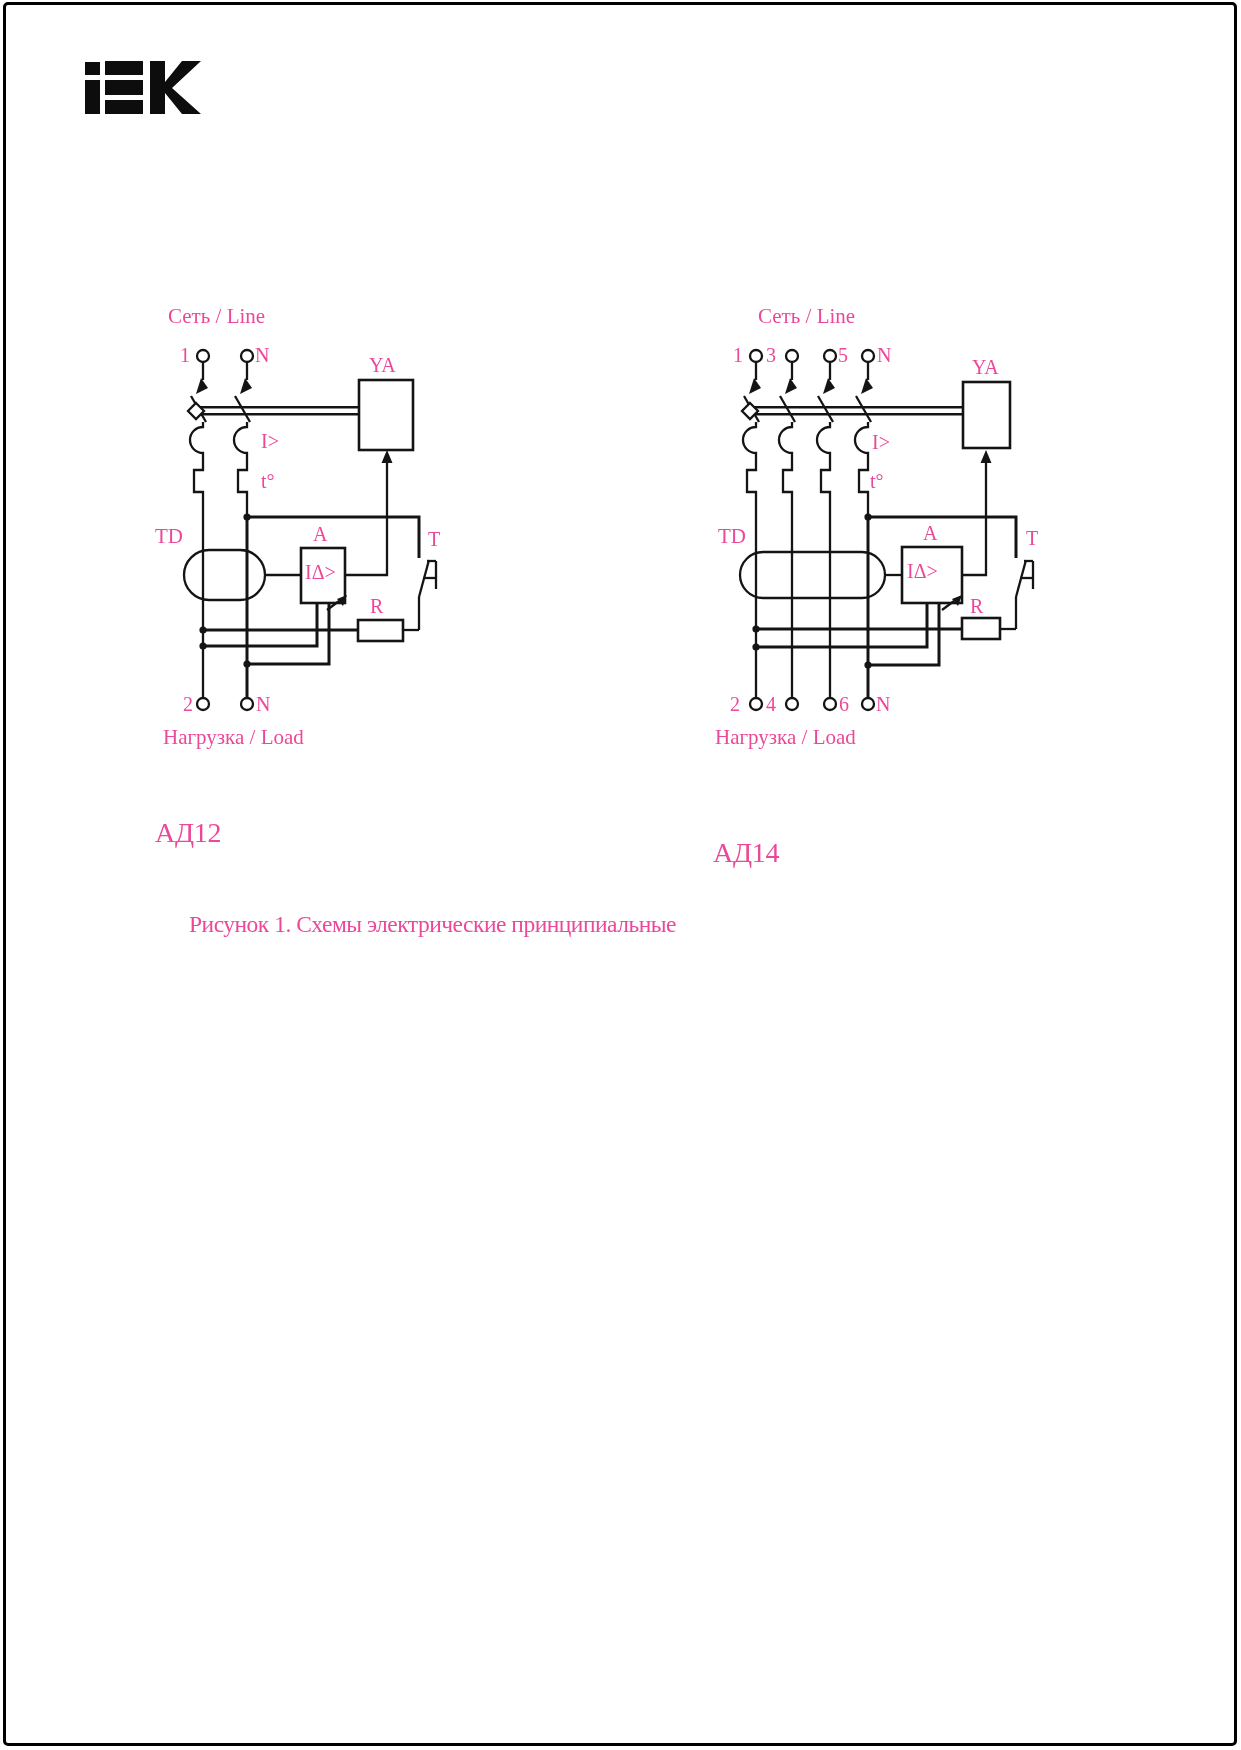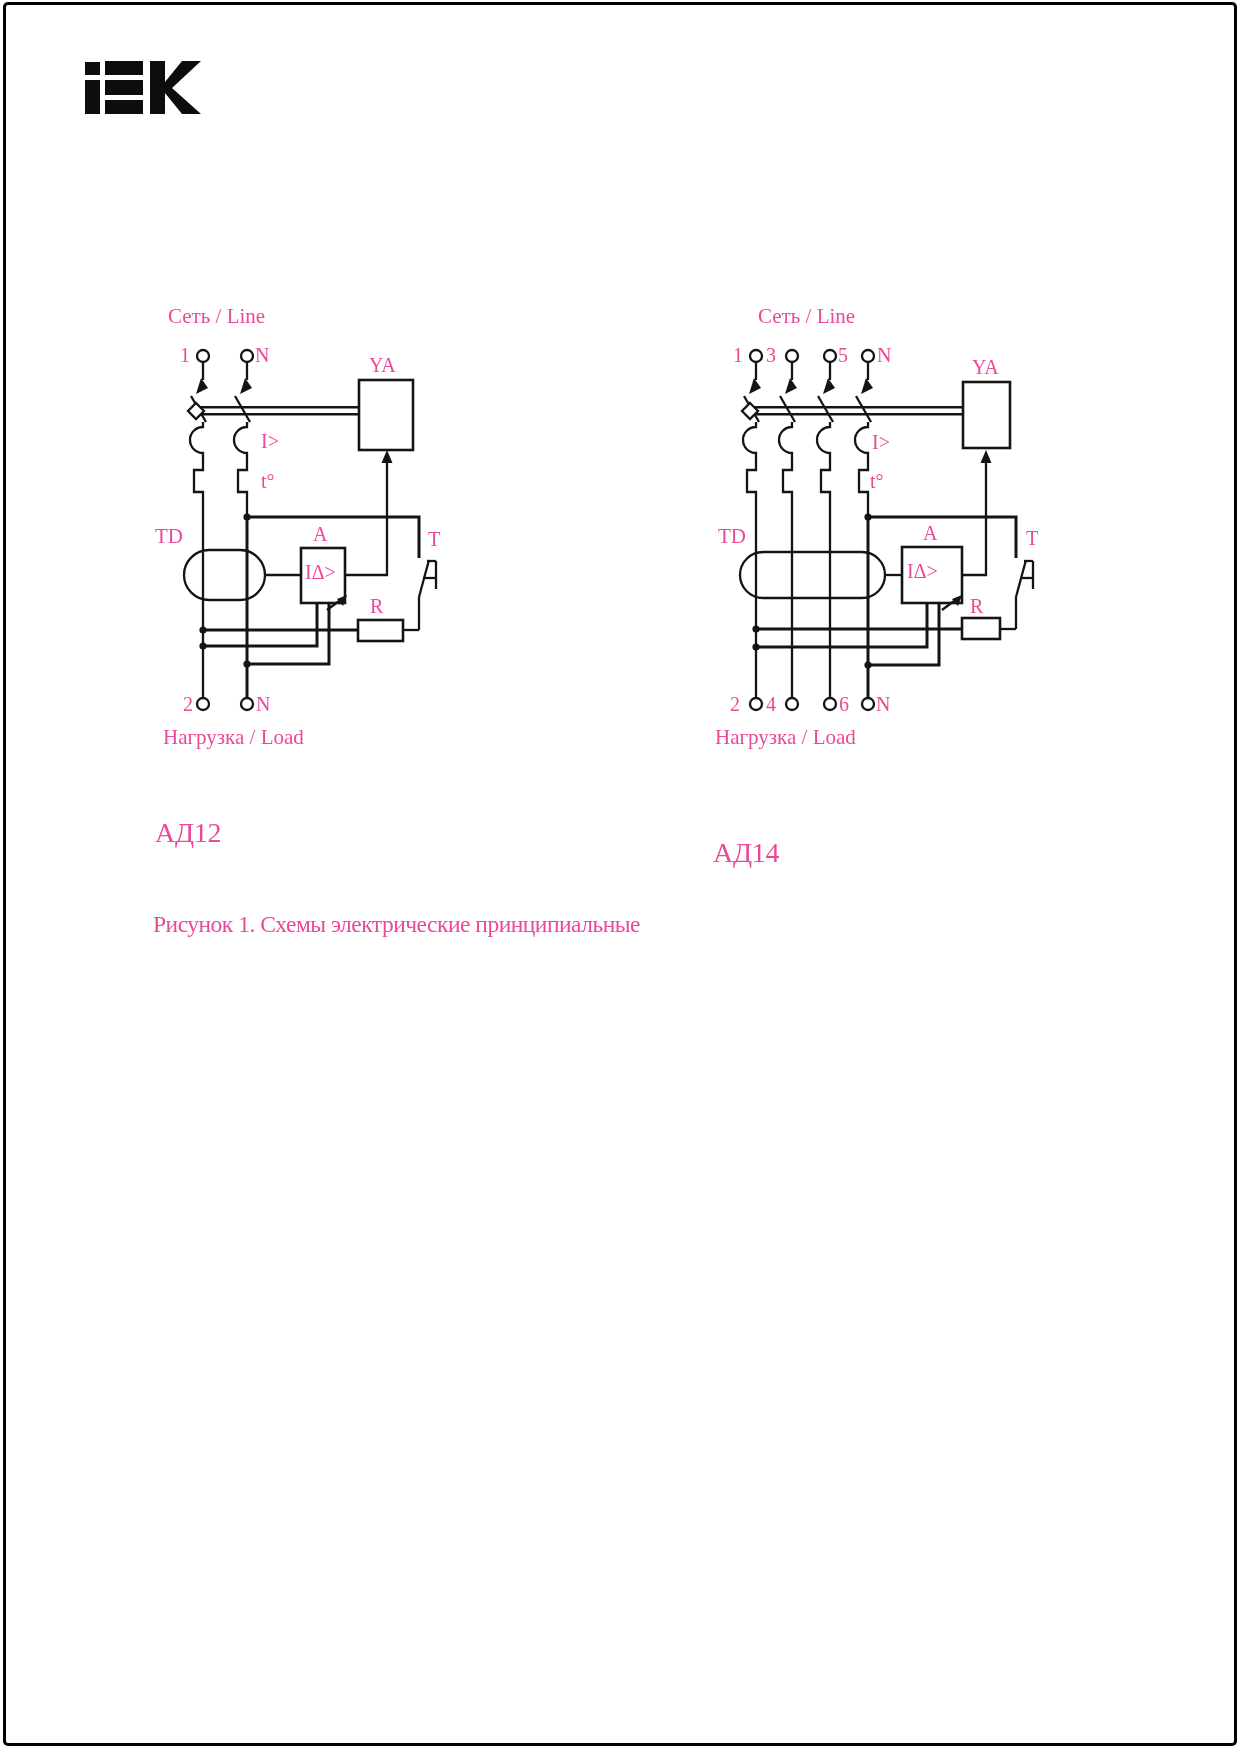--- a/index.html
+++ b/index.html
@@ -2,21 +2,21 @@
 <html><head>
 <meta charset="utf-8">
 <style>
   html,body{margin:0;padding:0;background:#fff;}
   body{width:1241px;height:1750px;position:relative;font-family:"Liberation Sans",sans-serif;}
   .frame{position:absolute;left:3px;top:2px;right:4px;bottom:4px;border:3px solid #000;border-radius:5px;pointer-events:none;}
   .lbl{position:absolute;color:#ec4899;white-space:nowrap;line-height:1;font-family:Liberation Serif, serif;}
   .f21{font-size:21px;}
   .f20{font-size:20px;}
   .cap{font-size:28px;font-weight:500;letter-spacing:-0.3px;}
-  .figcap{font-size:23.5px;font-weight:500;letter-spacing:-0.5px;}
+  .figcap{font-size:23.5px;font-weight:500;letter-spacing:-0.5px;margin-left:36px;}
   svg{position:absolute;}
   .logo{left:85px;top:61px;}
   .circ{left:0;top:0;}
 </style>
 </head>
 <body>
 
 <div class="frame"></div>
 
 <svg class="logo" width="116" height="53" viewBox="0 0 116 53">

